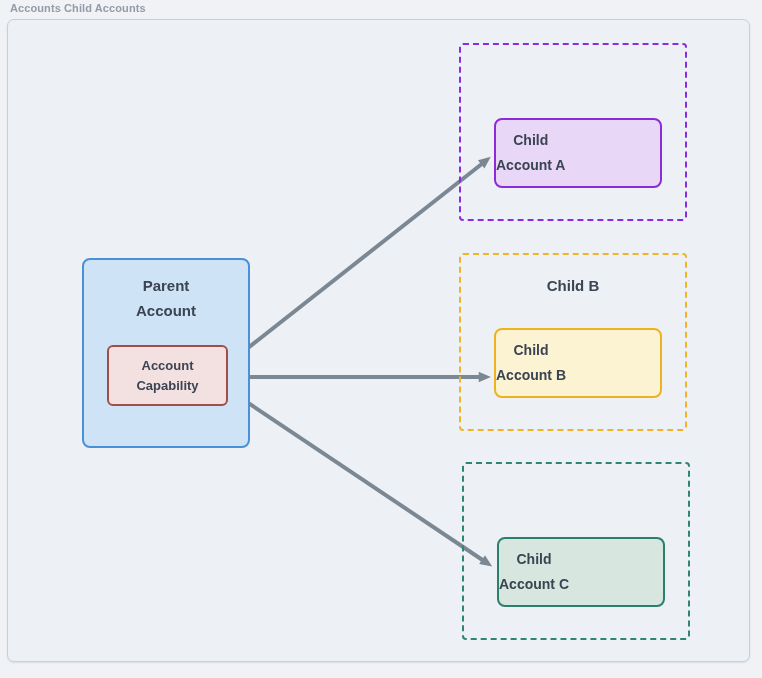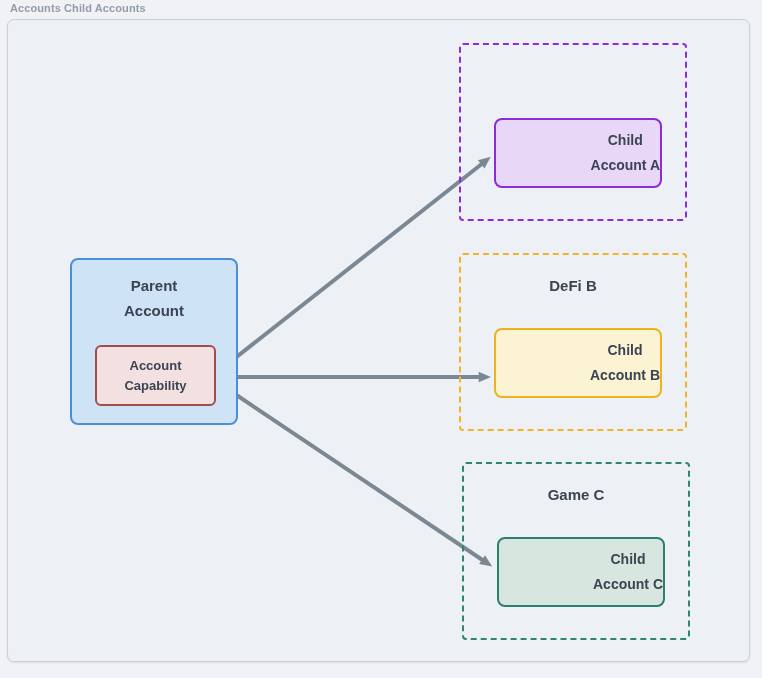--- a/index.html
+++ b/index.html
@@ -35,22 +35,22 @@
   }
   .arrow-line { stroke: #7b8894; stroke-width: 4; fill: none; }
   .node-text {
     color: #3b4452;
     font-weight: 600;
     text-align: center;
     white-space: pre-line;
   }
   .parent-box {
     position: absolute;
-    left: 70px; top: 258px;
-    width: 168px; height: 167px;
+    left: 82px; top: 258px;
+    width: 168px; height: 190px;
     background: #cfe3f6;
     border: 2px solid #4a90d9;
     border-radius: 8px;
   }
   .parent-label {
     margin-top: 13px;
     font-size: 15px;
     line-height: 25px;
   }
   .capability-box {
@@ -79,21 +79,21 @@
     font-size: 15px;
   }
   .child-box {
     position: absolute;
     left: 33px; top: 73px;
     width: 168px; height: 70px;
     border: 2px solid;
     border-radius: 8px;
     display: flex;
     align-items: center;
-    justify-content: flex-end;
+    justify-content: flex-start;
   }
   .child-label { font-size: 14px; line-height: 25px; }
 </style>
 </head>
 <body>
 
 <div class="diagram-title" style="color: rgb(147, 156, 168);">Accounts Child Accounts</div>
 
 <div class="panel" style="background-color: rgb(237, 241, 246); border-color: rgb(199, 208, 217);"></div>
 
@@ -118,26 +118,25 @@
 </div>
 
 <div class="zone zone-dex-a" style="border-color: rgb(139, 43, 226);">
   <div class="child-box" style="background-color: rgb(233, 215, 247); border-color: rgb(140, 43, 217);">
     <div class="node-text child-label">Child
 Account A</div>
   </div>
 </div>
 
 <div class="zone zone-defi-b" style="border-color: rgb(240, 180, 41);">
-  <div class="node-text zone-label">DeFi B</div>
+  <div class="node-text zone-label">Child B</div>
   <div class="child-box" style="background-color: rgb(252, 243, 210); border-color: rgb(237, 179, 30);">
     <div class="node-text child-label">Child
 Account B</div>
   </div>
 </div>
 
 <div class="zone zone-game-c" style="border-color: rgb(46, 133, 112);">
-  <div class="node-text zone-label">Game C</div>
   <div class="child-box" style="background-color: rgb(215, 231, 223); border-color: rgb(43, 127, 107);">
     <div class="node-text child-label">Child
 Account C</div>
   </div>
 </div>
 
 </body></html>

